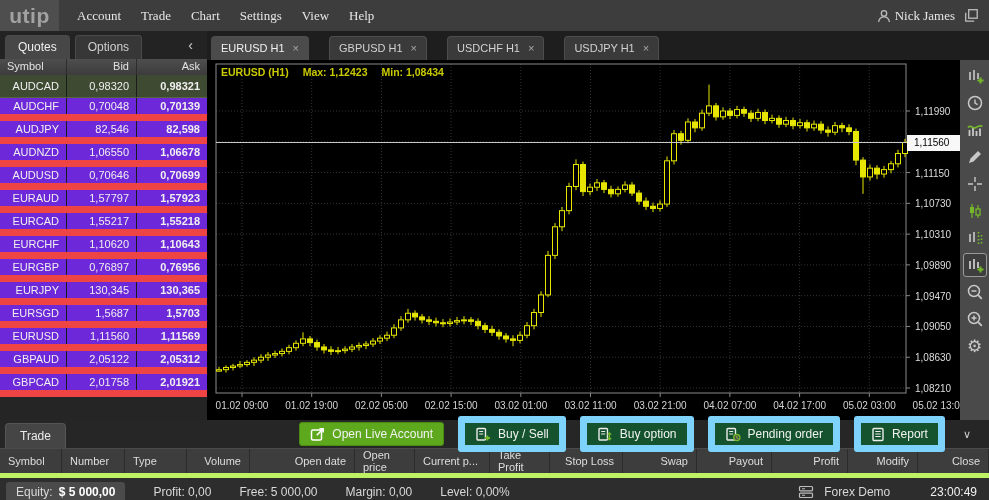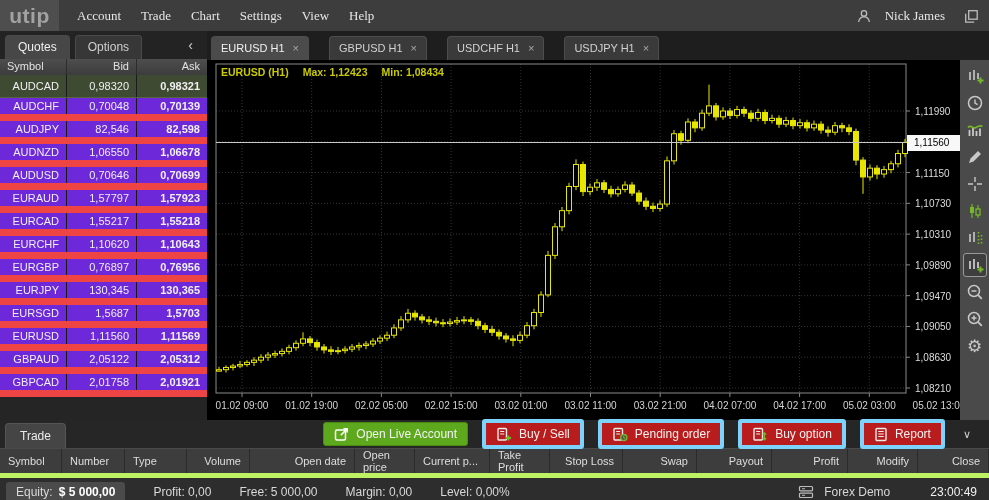--- a/index.html
+++ b/index.html
@@ -5,21 +5,21 @@
   html,body{margin:0;padding:0;background:#222;}
   .app{position:relative;width:989px;height:500px;background:#2c2c2c;overflow:hidden;
        font-family:"Liberation Sans",sans-serif;color:#ddd;font-size:12px;-webkit-font-smoothing:antialiased;}
   
   .menubar{position:absolute;left:0;top:0;width:989px;height:31px;background:#3d3d3d;border-bottom:1px solid #272727;
            display:flex;align-items:center;font-family:"Liberation Serif",serif;}
   .logo{width:59px;height:31px;background:#4e4e4e;color:#a2a2a2;font-family:"Liberation Sans",sans-serif;
         font-weight:bold;font-size:21px;display:flex;align-items:center;justify-content:center;letter-spacing:.5px;}
   .menu{display:flex;margin-left:8px;}
   .menu span{padding:0 10px;color:#e6e6e6;font-size:13px;cursor:default;}
-  .userarea{margin-left:auto;display:flex;align-items:flex-end;gap:13px;padding-right:10px;}
+  .userarea{margin-left:auto;display:flex;align-items:center;gap:3px;padding-right:10px;}
   .userarea .uname{color:#e6e6e6;font-size:13px;}
   
   .leftpanel{position:absolute;left:0;top:31px;width:207px;height:389px;background:#252525;border-right:1px solid #161616;}
   .lp-tabs{height:28px;background:#232323;display:flex;align-items:flex-end;position:relative;}
   .lp-tab{height:23px;line-height:23px;padding:0 12px;margin-left:5px;background:#373737;color:#cfcfcf;
           border:1px solid #4a4a4a;border-bottom:none;border-radius:4px 4px 0 0;font-size:12px;}
   .lp-tab.active{background:#474747;color:#f0f0f0;}
   .lp-collapse{position:absolute;right:14px;top:7px;color:#cfcfcf;font-size:14px;line-height:14px;}
   .qt-head{height:16px;display:flex;background:linear-gradient(#4e4e4e,#3c3c3c);font-size:11px;color:#e2e2e2;}
   .qt-head div{border-right:1px solid #2c2c2c;box-sizing:border-box;padding:1px 7px 0 7px;}
@@ -53,21 +53,21 @@
   .tb-btn{width:24px;height:24px;margin-bottom:3px;display:flex;align-items:center;justify-content:center;border-radius:3px;}
   .tb-btn.selected{background:#3e3e3e;border:1px solid #9a9a9a;box-sizing:border-box;}
   .tb-gear{font-family:"DejaVu Sans",sans-serif;color:#c8c8c8;font-size:17px;line-height:17px;}
   
   .bottompanel{position:absolute;left:0;top:420px;width:989px;height:80px;background:#262626;}
   .bp-row1{height:28px;display:flex;align-items:center;position:relative;}
   .trade-tab{height:24px;line-height:24px;align-self:flex-end;margin-left:5px;padding:0 14px;background:#454545;
              color:#ececec;border:1px solid #555;border-bottom:none;border-radius:4px 4px 0 0;font-size:12px;}
   .bp-buttons{margin-left:auto;display:flex;gap:14px;align-items:center;padding-right:10px;}
   .btn{height:22px;display:flex;align-items:center;gap:7px;padding:0 10px;border-radius:3px;font-size:12px;color:#f2f2f2;
-       background:#b91c1c;border:4px solid #7dd3fc;}
+       background:#14532d;border:7px solid #7dd3fc;}
   .btn.green{background:#5ea81e;border:1px solid #4a8c12;}
   .bp-expand{color:#cfcfcf;font-size:11px;padding:0 8px 0 4px;}
   .bp-headers{height:24px;display:flex;background:#3d3d3d;border-top:1px solid #4a4a4a;font-size:11px;color:#dedede;}
   .bp-headers div{box-sizing:border-box;border-right:1px solid #2b2b2b;padding:0 8px;display:flex;align-items:center;}
   .statusbar{height:27px;border-top:5px solid #bef264;background:#2d2d2d;display:flex;align-items:center;font-size:12px;color:#d8d8d8;}
   .equity-chip{margin-left:6px;background:#4b4b4b;border-radius:3px;height:20px;display:flex;align-items:center;
                padding:0 10px;gap:6px;}
   .equity-chip b{color:#fff;}
   .sb-item{margin-left:28px;}
   .sb-right{margin-left:auto;display:flex;align-items:center;gap:10px;padding-right:12px;}
@@ -563,32 +563,32 @@
               <rect x="2" y="1.5" width="8.5" height="11.5" rx="1" stroke="#ececec" fill="none" stroke-width="1.4"></rect>
               <path d="M4.2 4.5h4M4.2 7h4" stroke="#ececec" stroke-width="1" fill="none"></path>
               <path d="M9.8 11h5.2M12.4 8.4v5.2" stroke="#76b82a" stroke-width="1.8" fill="none"></path>
             </svg>
           <span>Buy / Sell</span>
         </div>
         <div class="btn">
           <svg class="ic" width="16" height="15" viewBox="0 0 16 15">
               <rect x="2" y="1.5" width="8.5" height="11.5" rx="1" stroke="#ececec" fill="none" stroke-width="1.4"></rect>
               <path d="M4.2 4.5h4M4.2 7h4" stroke="#ececec" stroke-width="1" fill="none"></path>
-              <circle cx="11.8" cy="10.6" r="3.1" stroke="#76b82a" fill="#4f4f4f" stroke-width="1.3"></circle>
-              <path d="M11.8 9v1.7l1.3.8" stroke="#76b82a" stroke-width="1.1" fill="none"></path>
-            </svg>
-          <span>Pending order</span>
+              <path d="M12.4 5.8v7M10.6 7.6l1.8-1.8 1.8 1.8M10.6 11l1.8 1.8 1.8-1.8" stroke="#76b82a" stroke-width="1.3" fill="none"></path>
+            </svg>
+          <span>Buy option</span>
         </div>
         <div class="btn">
           <svg class="ic" width="16" height="15" viewBox="0 0 16 15">
               <rect x="2" y="1.5" width="8.5" height="11.5" rx="1" stroke="#ececec" fill="none" stroke-width="1.4"></rect>
               <path d="M4.2 4.5h4M4.2 7h4" stroke="#ececec" stroke-width="1" fill="none"></path>
-              <path d="M12.4 5.8v7M10.6 7.6l1.8-1.8 1.8 1.8M10.6 11l1.8 1.8 1.8-1.8" stroke="#76b82a" stroke-width="1.3" fill="none"></path>
-            </svg>
-          <span>Buy option</span>
+              <circle cx="11.8" cy="10.6" r="3.1" stroke="#76b82a" fill="#4f4f4f" stroke-width="1.3"></circle>
+              <path d="M11.8 9v1.7l1.3.8" stroke="#76b82a" stroke-width="1.1" fill="none"></path>
+            </svg>
+          <span>Pending order</span>
         </div>
         <div class="btn">
           <svg class="ic" width="14" height="15" viewBox="0 0 14 15">
               <rect x="2" y="1.5" width="10" height="12" rx="1" stroke="#ececec" fill="none" stroke-width="1.4"></rect>
               <path d="M4.3 4.5h5.4M4.3 7h5.4M4.3 9.5h5.4" stroke="#ececec" stroke-width="1" fill="none"></path>
             </svg>
           <span>Report</span>
         </div>
         <div class="bp-expand">∨</div>
       </div>

